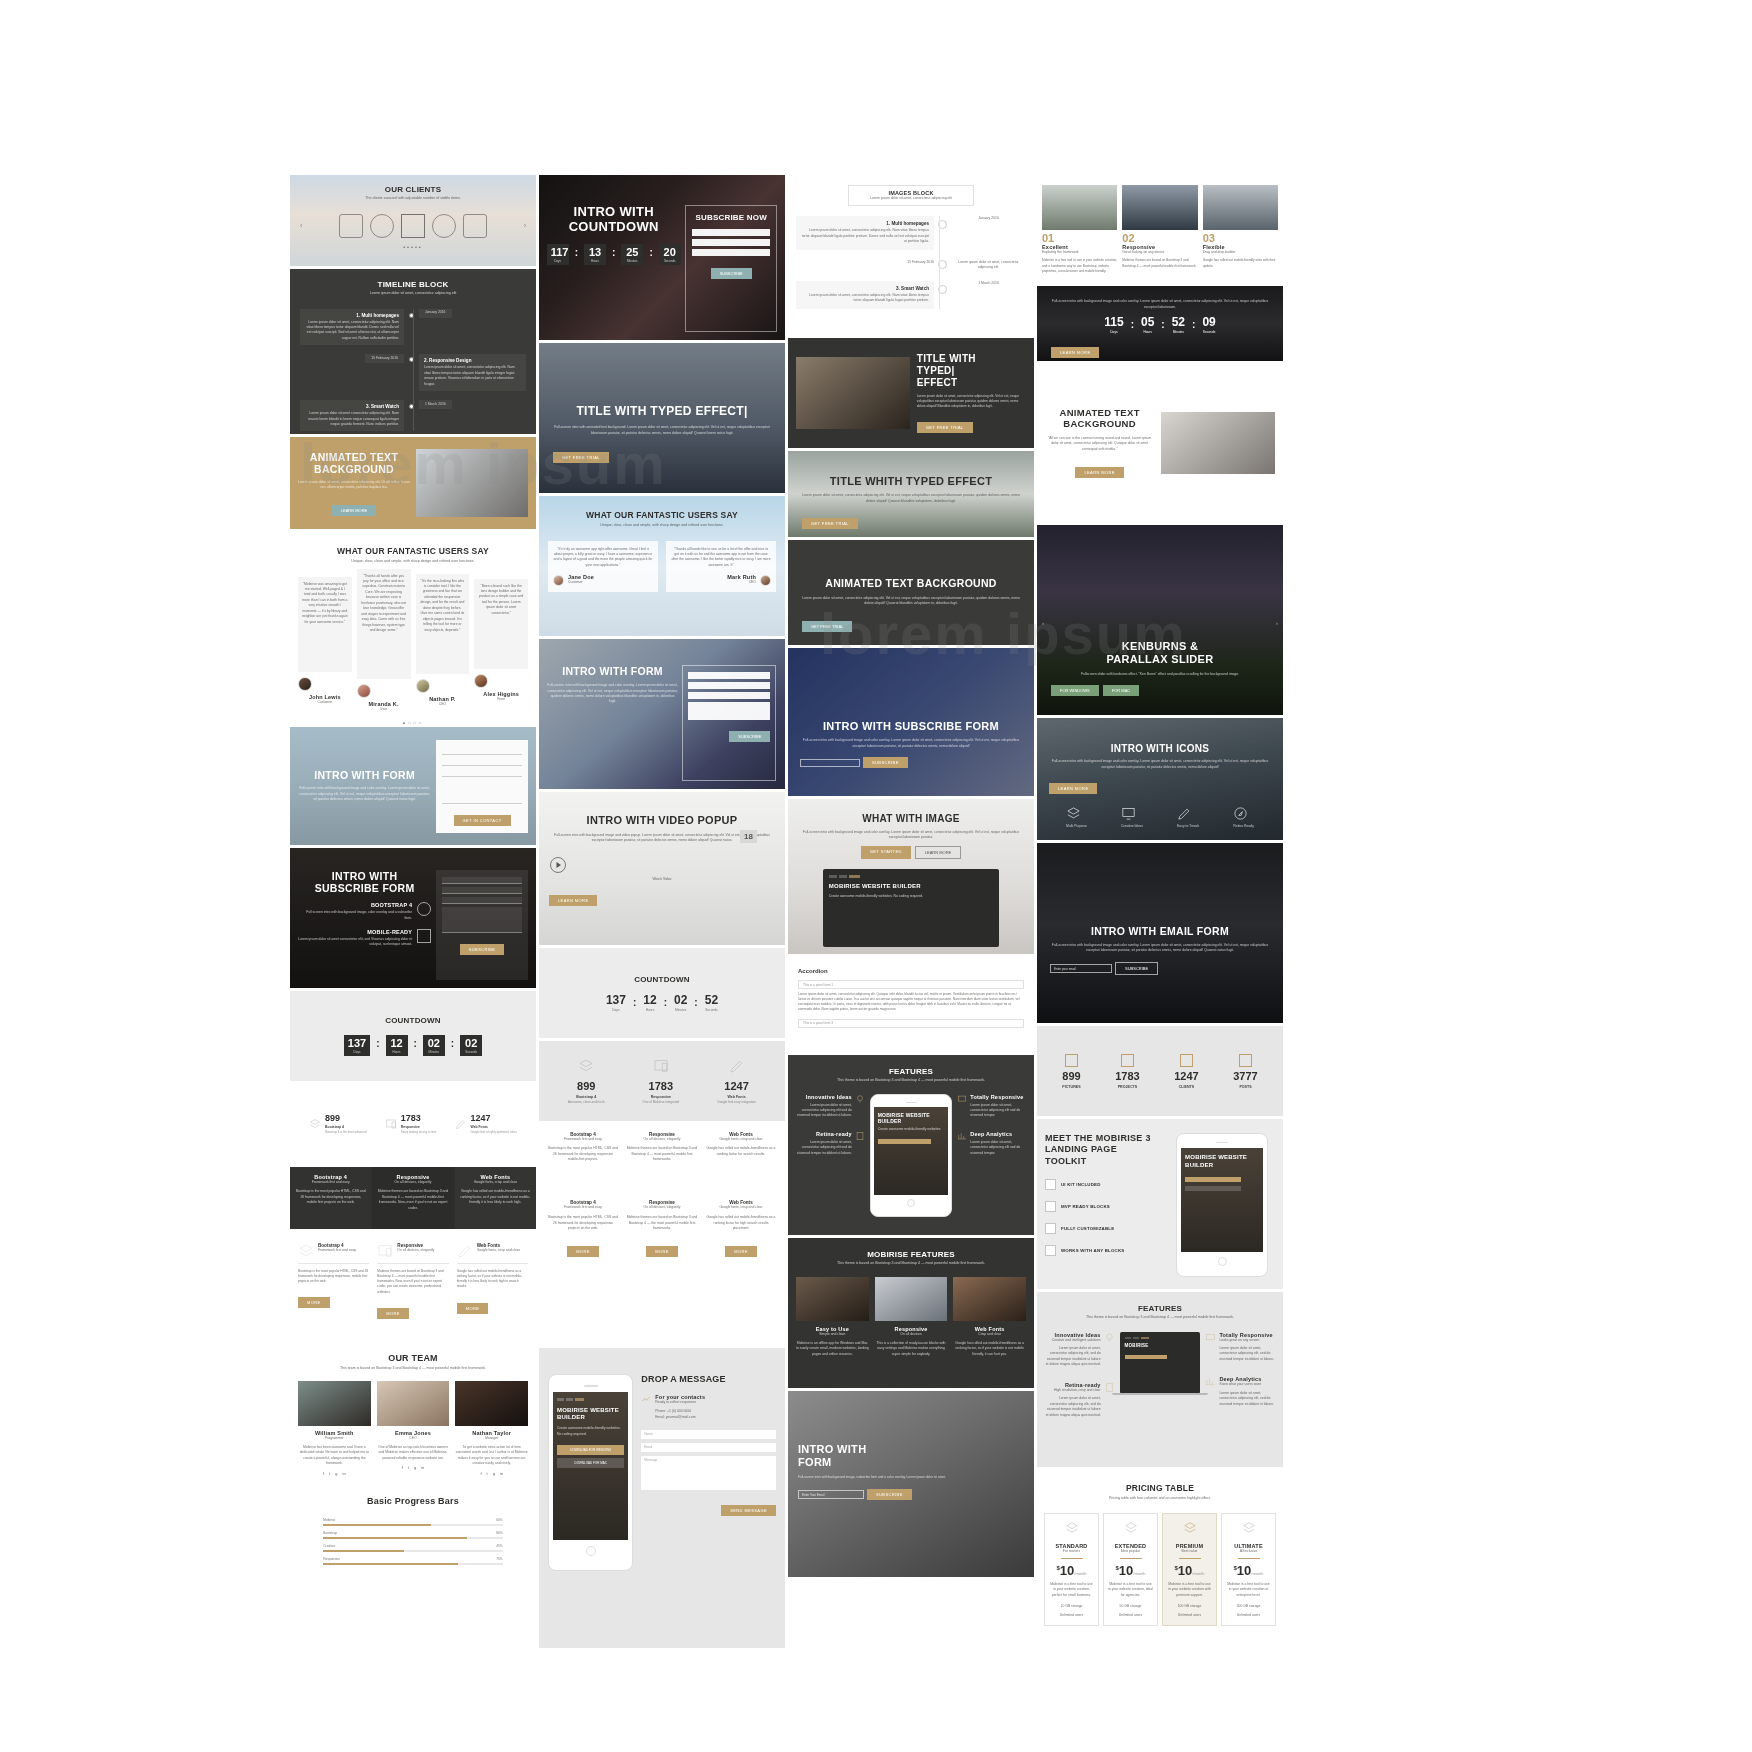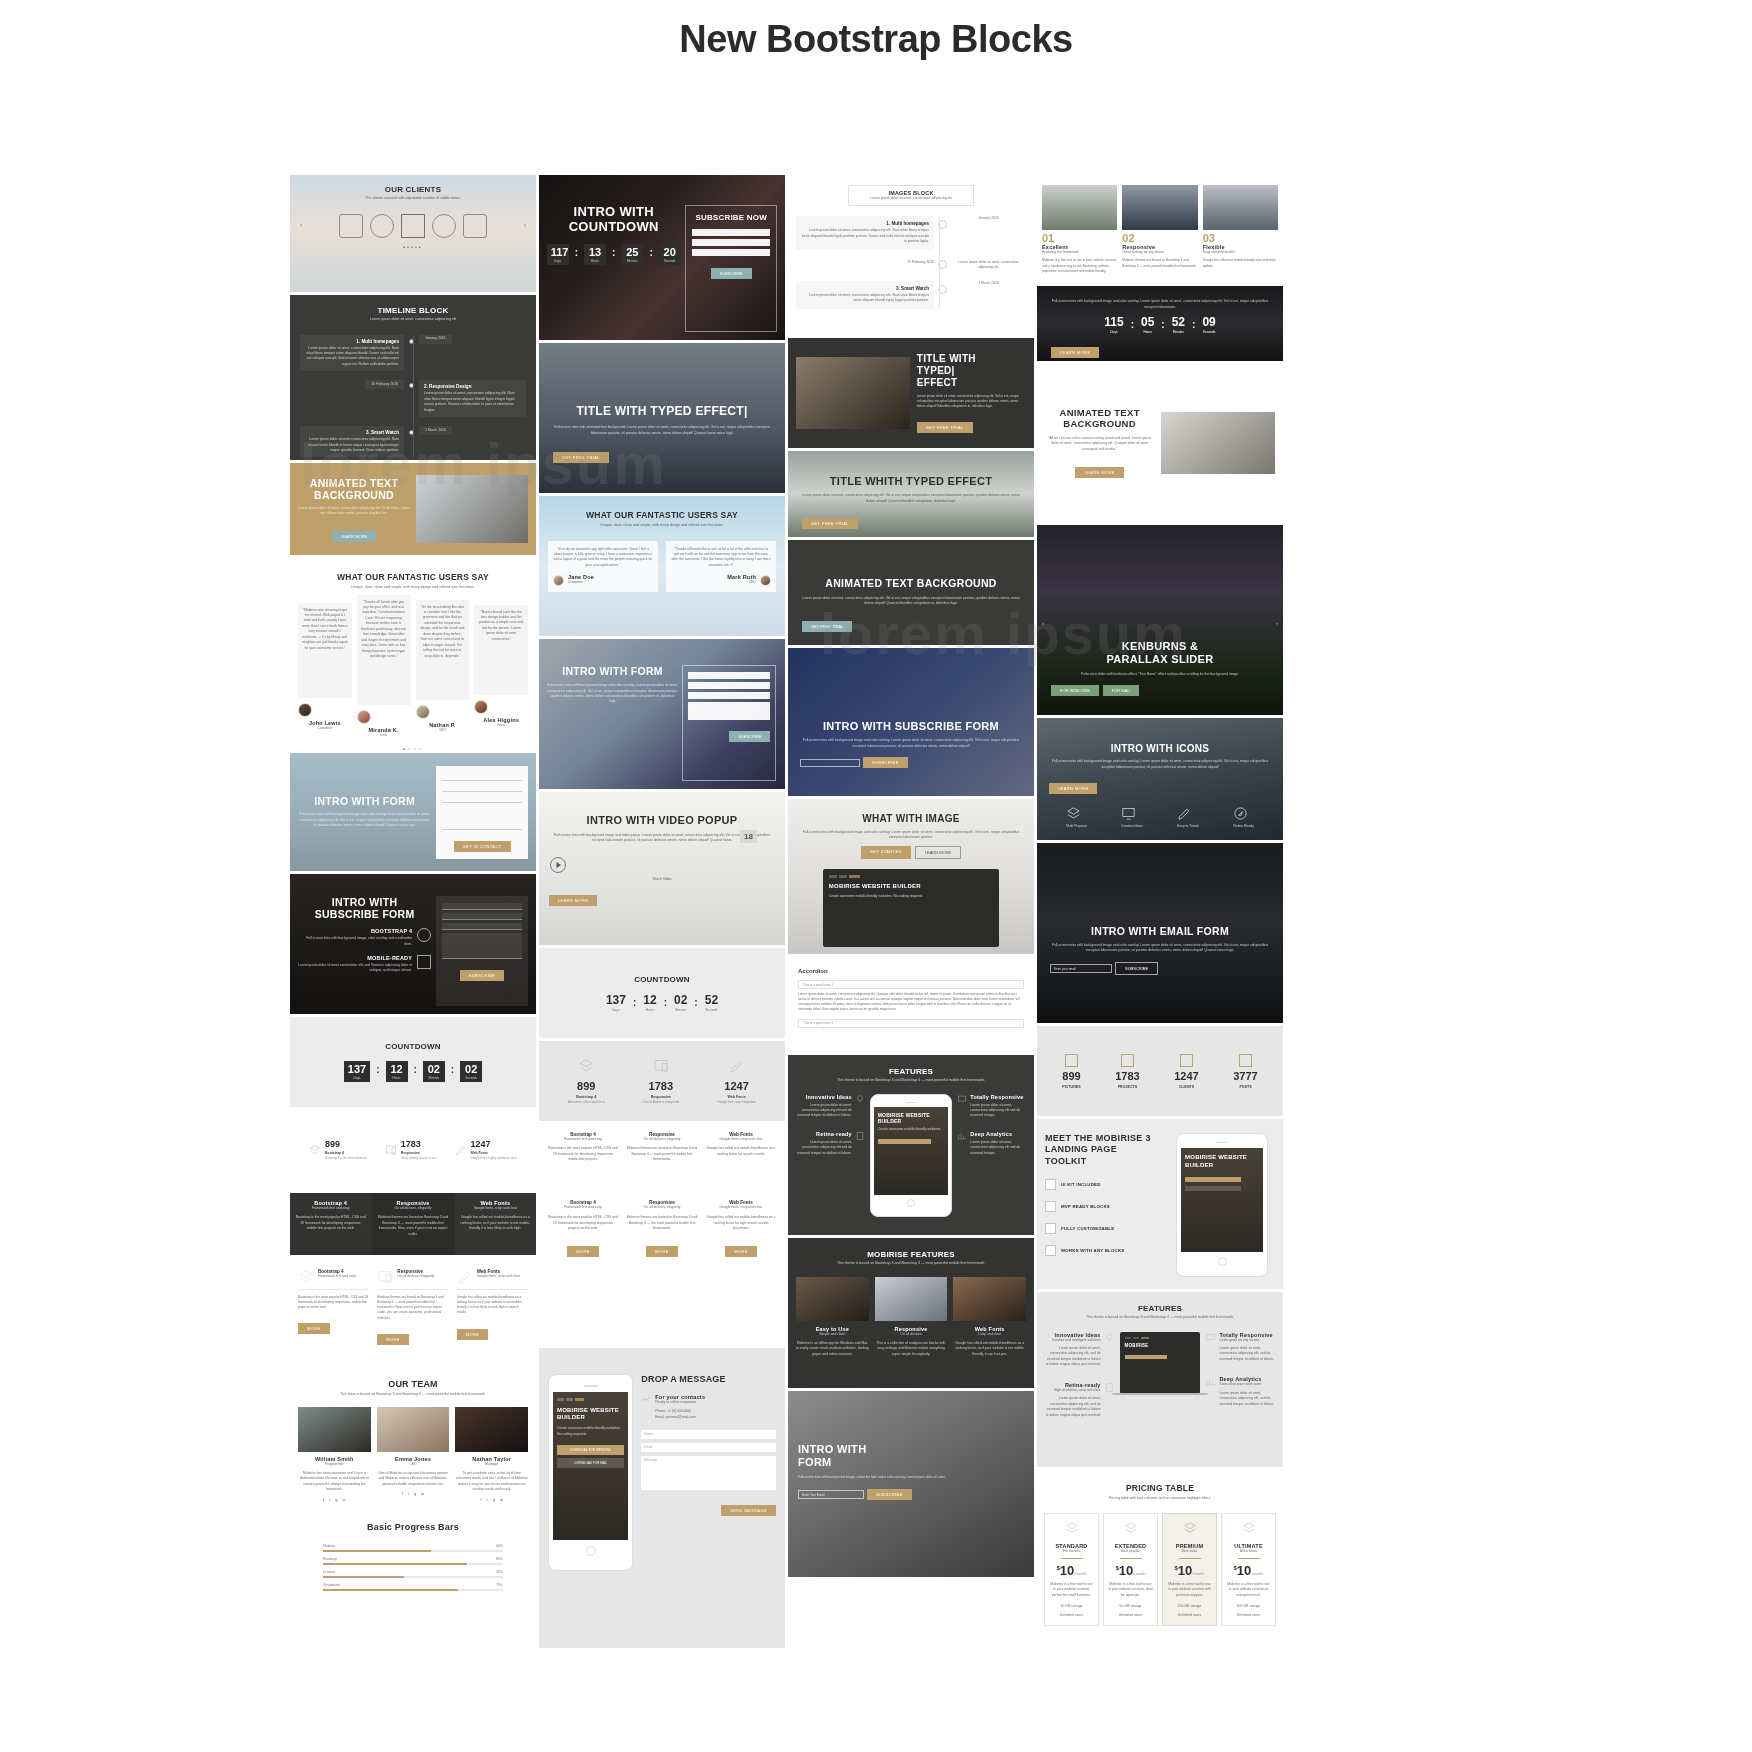--- a/index.html
+++ b/index.html
@@ -146,27 +146,26 @@
 
   .laptop { background: #2b2b29; border-radius: 2px; }
   .watermark { position: absolute; color: rgba(140,140,140,.18); font-size: 58px; font-weight: bold;
                letter-spacing: 2px; pointer-events: none; }
 </style>
 </head>
 <body>
 
 <div id="page">
 
-  <div id="page-title">New Bootstrap Blocks</div>
 
   <div id="grid">
 
     <div class="col">
 
-      <div class="blk" style="height:117px">
+      <div class="blk" style="height:91px">
         <div class="ph ph-sky"></div>
         <div class="inner" style="padding:10px 8px;">
           <div class="h-sm t-dark">OUR CLIENTS</div>
           <div class="sub2 t-dark" style="margin-top:2px">The clients carousel with adjustable number of visible items.</div>
           <div style="display:flex;align-items:center;justify-content:space-between;margin-top:12px;padding:0 2px;">
             <span class="nav-arrow">‹</span>
             <div style="display:flex;gap:7px;align-items:center;">
               <div style="width:24px;height:24px;border:1px solid #555;border-radius:3px;opacity:.6"></div>
               <div style="width:24px;height:24px;border:1px solid #555;border-radius:50%;opacity:.6"></div>
               <div style="width:24px;height:24px;border:1.5px solid #444;opacity:.7"></div>

